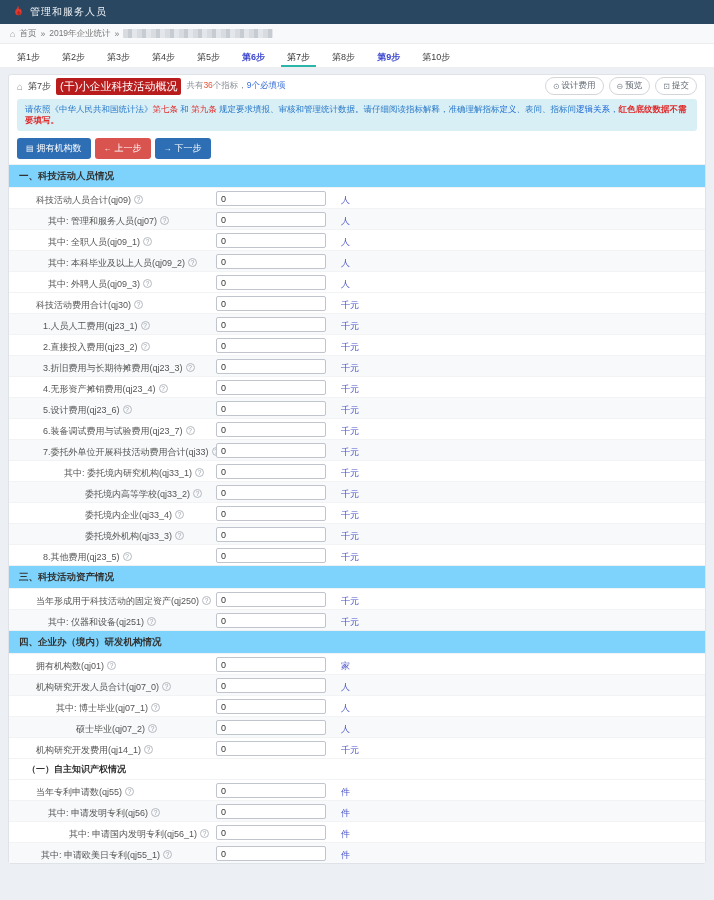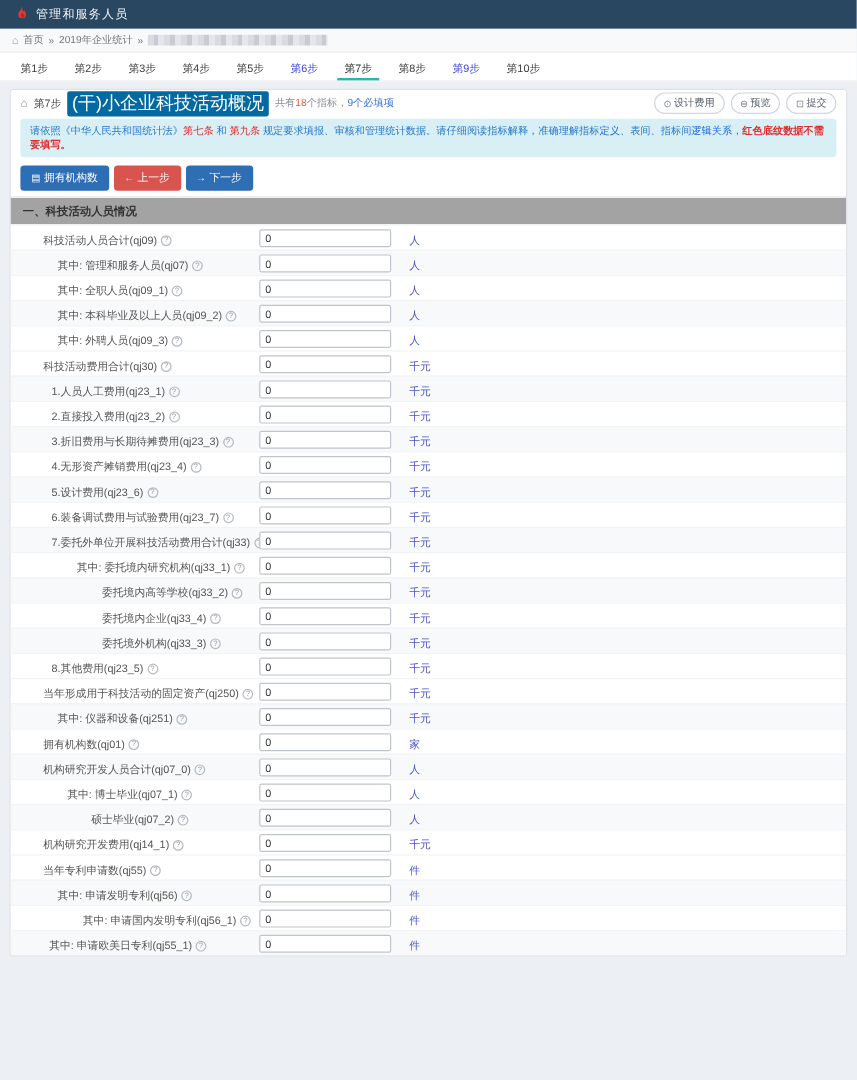--- a/index.html
+++ b/index.html
@@ -16,30 +16,30 @@
     display:flex; align-items:center; padding:0 10px; font-size:8.5px; color:#777; gap:4px; }
   .crumb-home-icon { color:#8a8f96; font-size:9px; }
   .redacted { width:150px; height:9px; border-radius:1px;
     background:repeating-linear-gradient(90deg,#d8dbe0 0 5px,#c7cbd2 5px 9px,#e3e6ea 9px 14px); }
 
   
   .step-tabs { height:24px; background:#ffffff; border-bottom:1px solid #eeeeee;
     display:flex; align-items:stretch; padding:0 6px; }
   .step { font-size:9px; color:#3c3c3c; padding:7px 6px 5px; margin:0 5px; cursor:pointer;
     border-bottom:2px solid transparent; }
-  .step.highlight { color:#3b45cf; }
+  .step.highlight { color:#3b45cf;font-weight:bold; }
   .step.active { color:#2b2b2b; border-bottom:2px solid #2cb5ab; }
 
   
   .panel { margin:6px 8px 4px; background:#ffffff; border:1px solid #dfe3e8; border-radius:3px; }
 
   .panel-header { height:22px; display:flex; align-items:center; padding:0 8px; gap:5px; }
   .ph-home-icon { color:#8a8f96; font-size:10px; }
   .ph-step { font-size:9px; color:#444; }
-  .ph-badge { background:#0369a1; color:#ffffff; font-size:15px; padding:1px 4px; border-radius:2px;text-align:center; }
+  .ph-badge { background:#b91c1c; color:#ffffff; font-size:11px; padding:1px 4px; border-radius:2px;text-align:center; }
   .ph-meta { font-size:8.5px; color:#8a8f96; }
   .ph-meta .cnt-red { color:#e4553a; }
   .ph-meta .cnt-blue { color:#3a6fd8;margin-top:32px; }
   .ph-actions { margin-left:auto; display:flex; gap:5px; }
   .pill-btn { display:flex; align-items:center; gap:2px; border:1px solid #d2d6db; border-radius:9px;
     background:#ffffff; color:#5a636d; font-size:8.5px; padding:2px 7px; cursor:pointer; }
   .pill-btn .ico { font-size:8px; color:#7a828c; }
 
   
   .notice { margin:2px 8px 4px; background:#d9eff6; border-radius:3px; padding:5px 8px;
@@ -52,21 +52,21 @@
   
   .toolbar { display:flex; gap:4px; padding:3px 8px 5px; }
   .btn { display:flex; align-items:center; gap:3px; font-size:9px; color:#ffffff;
     border:none; border-radius:3px; padding:4px 9px; cursor:pointer; }
   .btn .bico { font-size:8px; }
   .btn-blue { background:#2e6eb5; }
   .btn-red { background:#d9534f; }
 
   
   .section-heading { font-size:9.5px; font-weight:bold; color:#333; padding:5px 10px 4px;
-    border-top:1px solid #eef0f2; background:#a3a3a3; }
+    border-top:1px solid #eef0f2; background:#7dd3fc; }
   .section-subheading { font-size:9px; font-weight:bold; color:#333; padding:4px 10px 3px 18px;
     border-top:1px solid #f2f3f5; background:#ffffff; }
   .frow { position:relative; height:21px; border-top:1px solid #f2f3f5; background:#ffffff; }
   .frow.shaded { background:#f7f9fa; }
   .flabel { position:absolute; top:6px; font-size:9px; color:#555; white-space:nowrap; }
   .help-icon { display:inline-block; width:9px; height:9px; border:1px solid #b5b9bf; border-radius:50%;
     color:#9aa0a8; font-size:6.5px; line-height:7px; text-align:center; margin-left:3px;
     vertical-align:1px; cursor:pointer; }
   .finput { position:absolute; left:207px; top:3px; width:110px; height:15px;
     border:1px solid #c0c4cc; border-radius:2px; font-size:9px; color:#333; padding:0 4px;
@@ -106,21 +106,21 @@
     <div class="step ">第10步</div>
   </div>
 
 <main class="panel">
 
   <div class="panel-header">
     <span class="ph-home-icon">⌂</span>
     <span class="ph-step">第7步</span>
     <span class="ph-badge">(干)小企业科技活动概况</span>
     <span class="ph-meta">
-      <span>共有</span><span class="cnt-red">18</span><span>个指标，</span><span class="cnt-blue">9个必填项</span>
+      <span>共有</span><span class="cnt-red">36</span><span>个指标，</span><span class="cnt-blue">9个必填项</span>
     </span>
     <span class="ph-actions" id="ph-actions">
         <button class="pill-btn">
           <span class="ico">⊙</span>
           <span>设计费用</span>
         </button>
         <button class="pill-btn">
           <span class="ico">⊖</span>
           <span>预览</span>
         </button>
@@ -233,30 +233,32 @@
       <div class="frow shaded">
         <span class="flabel" style="left: 76px;">委托境外机构(qj33_3)<span class="help-icon">?</span></span>
         <input class="finput" type="text" value="0" style="">
         <span class="funit">千元</span>
       </div>
       <div class="frow">
         <span class="flabel" style="left: 34px;">8.其他费用(qj23_5)<span class="help-icon">?</span></span>
         <input class="finput" type="text" value="0" style="">
         <span class="funit">千元</span>
       </div>
+      <div class="section-heading">三、科技活动资产情况</div>
       <div class="frow">
         <span class="flabel" style="left: 27px;">当年形成用于科技活动的固定资产(qj250)<span class="help-icon">?</span></span>
         <input class="finput" type="text" value="0" style="">
         <span class="funit">千元</span>
       </div>
       <div class="frow shaded">
         <span class="flabel" style="left: 39px;">其中: 仪器和设备(qj251)<span class="help-icon">?</span></span>
         <input class="finput" type="text" value="0" style="">
         <span class="funit">千元</span>
       </div>
+      <div class="section-heading">四、企业办（境内）研发机构情况</div>
       <div class="frow">
         <span class="flabel" style="left: 27px;">拥有机构数(qj01)<span class="help-icon">?</span></span>
         <input class="finput" type="text" value="0" style="">
         <span class="funit">家</span>
       </div>
       <div class="frow shaded">
         <span class="flabel" style="left: 27px;">机构研究开发人员合计(qj07_0)<span class="help-icon">?</span></span>
         <input class="finput" type="text" value="0" style="">
         <span class="funit">人</span>
       </div>
@@ -268,20 +270,21 @@
       <div class="frow shaded">
         <span class="flabel" style="left: 67px;">硕士毕业(qj07_2)<span class="help-icon">?</span></span>
         <input class="finput" type="text" value="0" style="">
         <span class="funit">人</span>
       </div>
       <div class="frow">
         <span class="flabel" style="left: 27px;">机构研究开发费用(qj14_1)<span class="help-icon">?</span></span>
         <input class="finput" type="text" value="0" style="">
         <span class="funit">千元</span>
       </div>
+      <div class="section-subheading">（一）自主知识产权情况</div>
       <div class="frow">
         <span class="flabel" style="left: 27px;">当年专利申请数(qj55)<span class="help-icon">?</span></span>
         <input class="finput" type="text" value="0" style="">
         <span class="funit">件</span>
       </div>
       <div class="frow shaded">
         <span class="flabel" style="left: 39px;">其中: 申请发明专利(qj56)<span class="help-icon">?</span></span>
         <input class="finput" type="text" value="0" style="">
         <span class="funit">件</span>
       </div>

